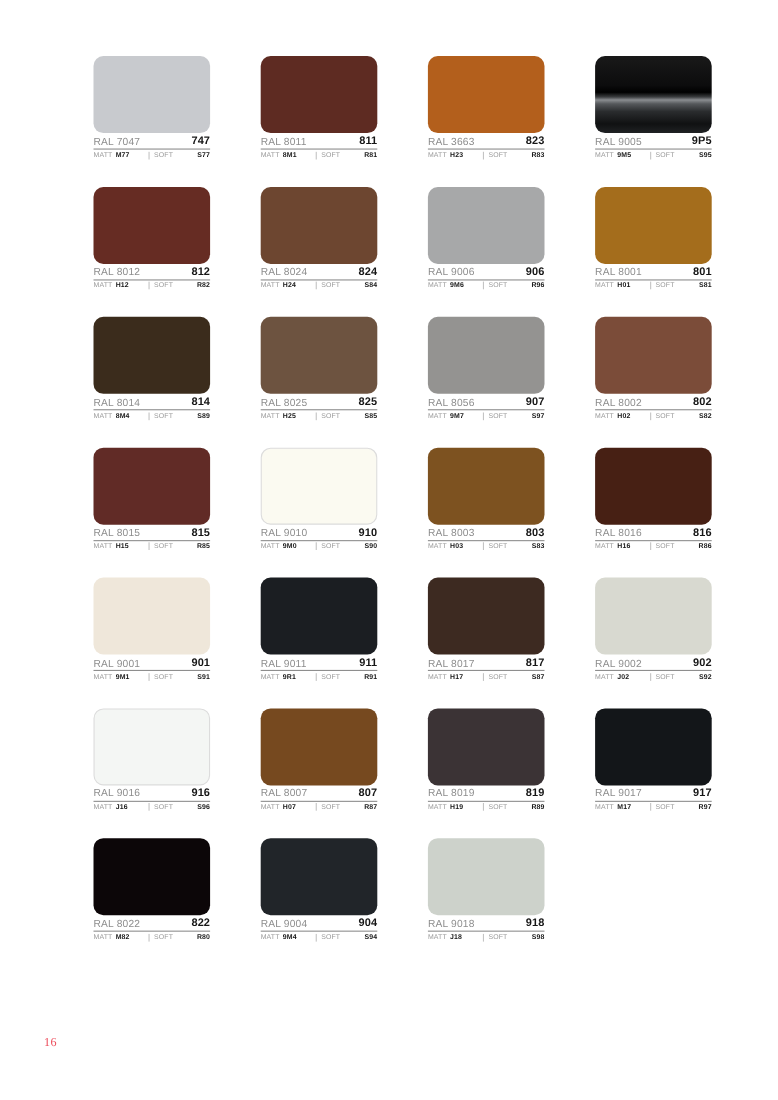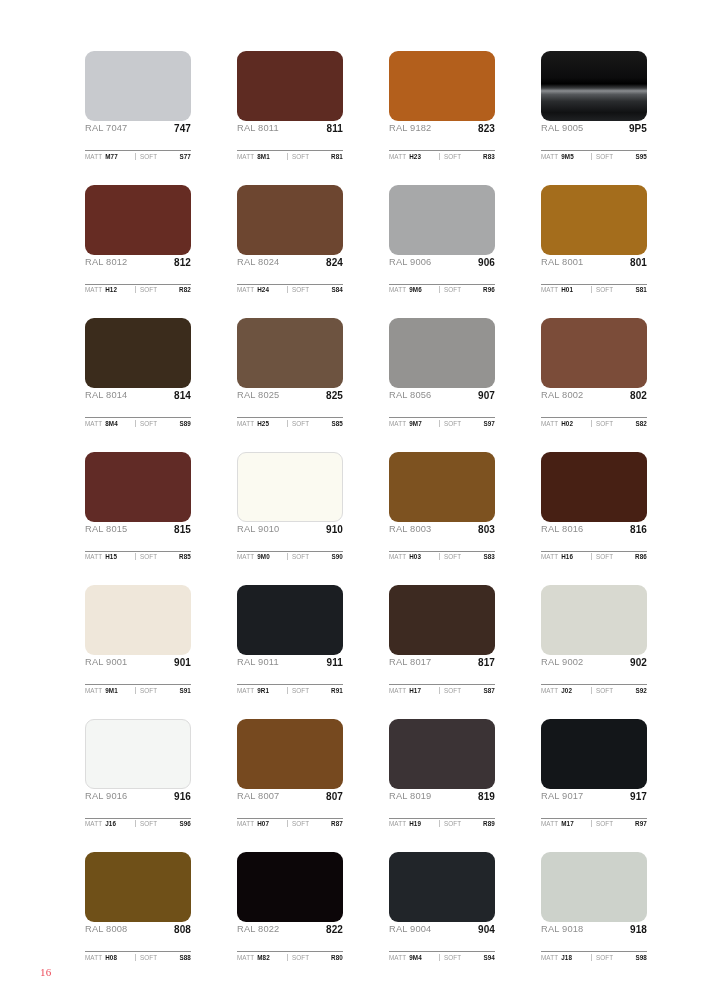--- a/index.html
+++ b/index.html
@@ -48,24 +48,24 @@
   .chip.bordered {
     border: 1px solid #dcdcdc;
   }
 
   .meta {
     margin-top: 2px;
   }
 
   .row-top {
     display: flex;
-    align-items: flex-start;
+    align-items: center;
     justify-content: space-between;
     border-bottom: 1px solid #8e8e8e;
-    padding-bottom: 16px;
+    padding-bottom: 1px;
   }
 
   .ral-name {
     font-size: 9.3px;
     color: #8d8d8d;
     letter-spacing: 0.18px;
     font-weight: 400;
     white-space: nowrap;
   }
 
@@ -116,21 +116,20 @@
 
   
   #page-number {
     position: absolute;
     left: 40px;
     top: 942px;
     font-size: 11px;
     color: #ec4b5a;
     font-family: "Liberation Serif", serif;
     letter-spacing: 0.3px;
-    margin-top: 24px;
   }
 </style>
 </head>
 <body>
 
 <div id="page">
 
   <div id="grid">
       <div class="cell">
         <div class="chip" style="background: rgb(200, 202, 206);"></div>
@@ -167,21 +166,21 @@
               <span class="fin-label">SOFT</span>
               <span class="fin-val">R81</span>
             </div>
           </div>
         </div>
       </div>
       <div class="cell">
         <div class="chip" style="background: rgb(179, 95, 28);"></div>
         <div class="meta">
           <div class="row-top">
-            <span class="ral-name">RAL 9182</span>
+            <span class="ral-name">RAL 3663</span>
             <span class="ral-code">823</span>
           </div>
           <div class="row-bot">
             <div class="seg-matt">
               <span class="fin-label">MATT</span>
               <span class="fin-val">H23</span>
             </div>
             <div class="seg-soft">
               <span class="fin-label">SOFT</span>
               <span class="fin-val">R83</span>
@@ -582,39 +581,20 @@
               <span class="fin-val">M17</span>
             </div>
             <div class="seg-soft">
               <span class="fin-label">SOFT</span>
               <span class="fin-val">R97</span>
             </div>
           </div>
         </div>
       </div>
       <div class="cell">
-        <div class="chip" style="background: rgb(111, 80, 24);"></div>
-        <div class="meta">
-          <div class="row-top">
-            <span class="ral-name">RAL 8008</span>
-            <span class="ral-code">808</span>
-          </div>
-          <div class="row-bot">
-            <div class="seg-matt">
-              <span class="fin-label">MATT</span>
-              <span class="fin-val">H08</span>
-            </div>
-            <div class="seg-soft">
-              <span class="fin-label">SOFT</span>
-              <span class="fin-val">S88</span>
-            </div>
-          </div>
-        </div>
-      </div>
-      <div class="cell">
         <div class="chip" style="background: rgb(12, 6, 8);"></div>
         <div class="meta">
           <div class="row-top">
             <span class="ral-name">RAL 8022</span>
             <span class="ral-code">822</span>
           </div>
           <div class="row-bot">
             <div class="seg-matt">
               <span class="fin-label">MATT</span>
               <span class="fin-val">M82</span>

